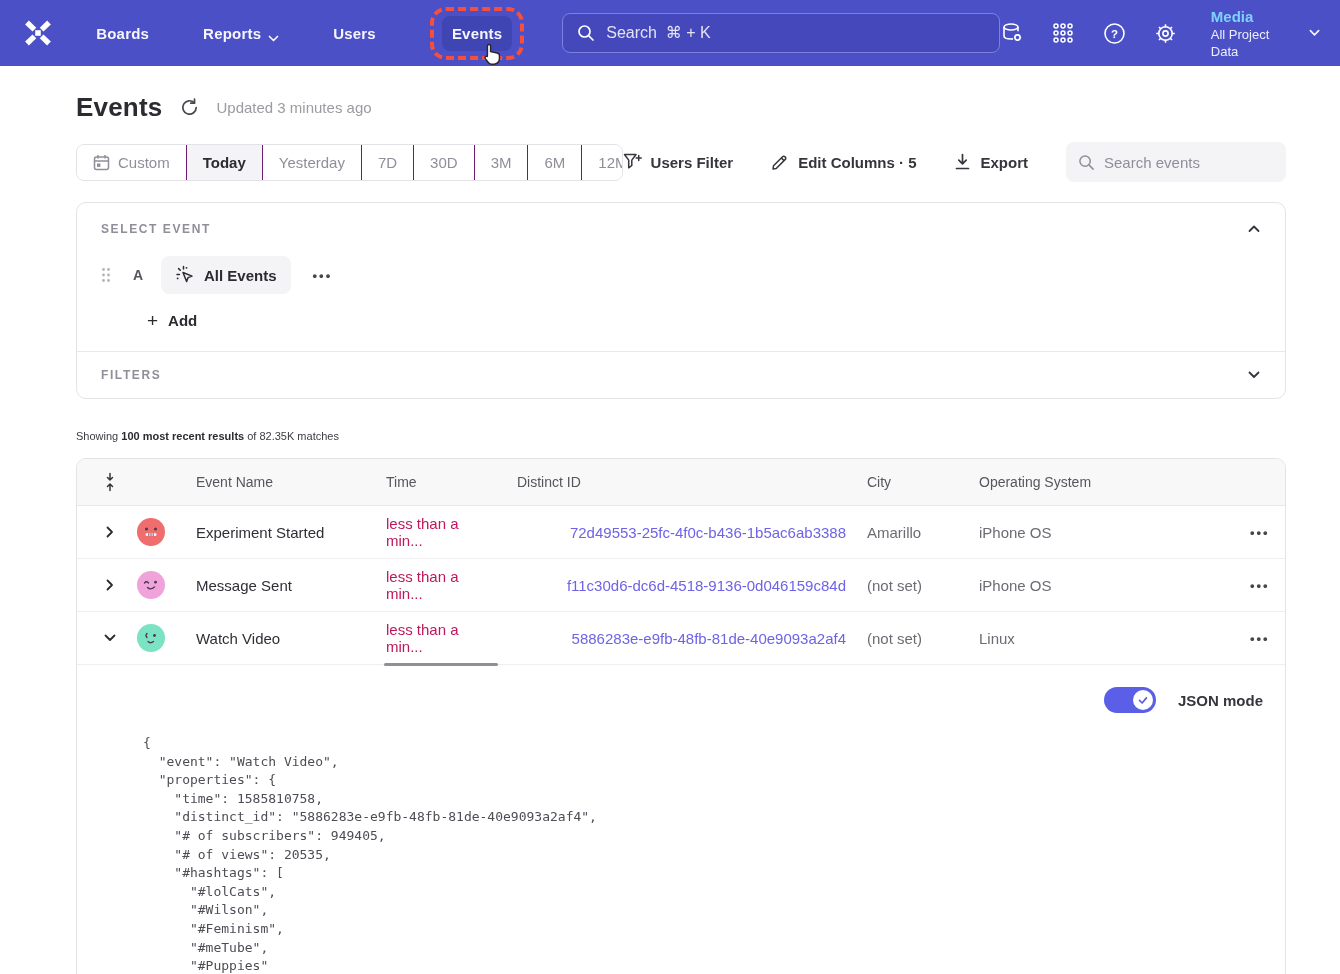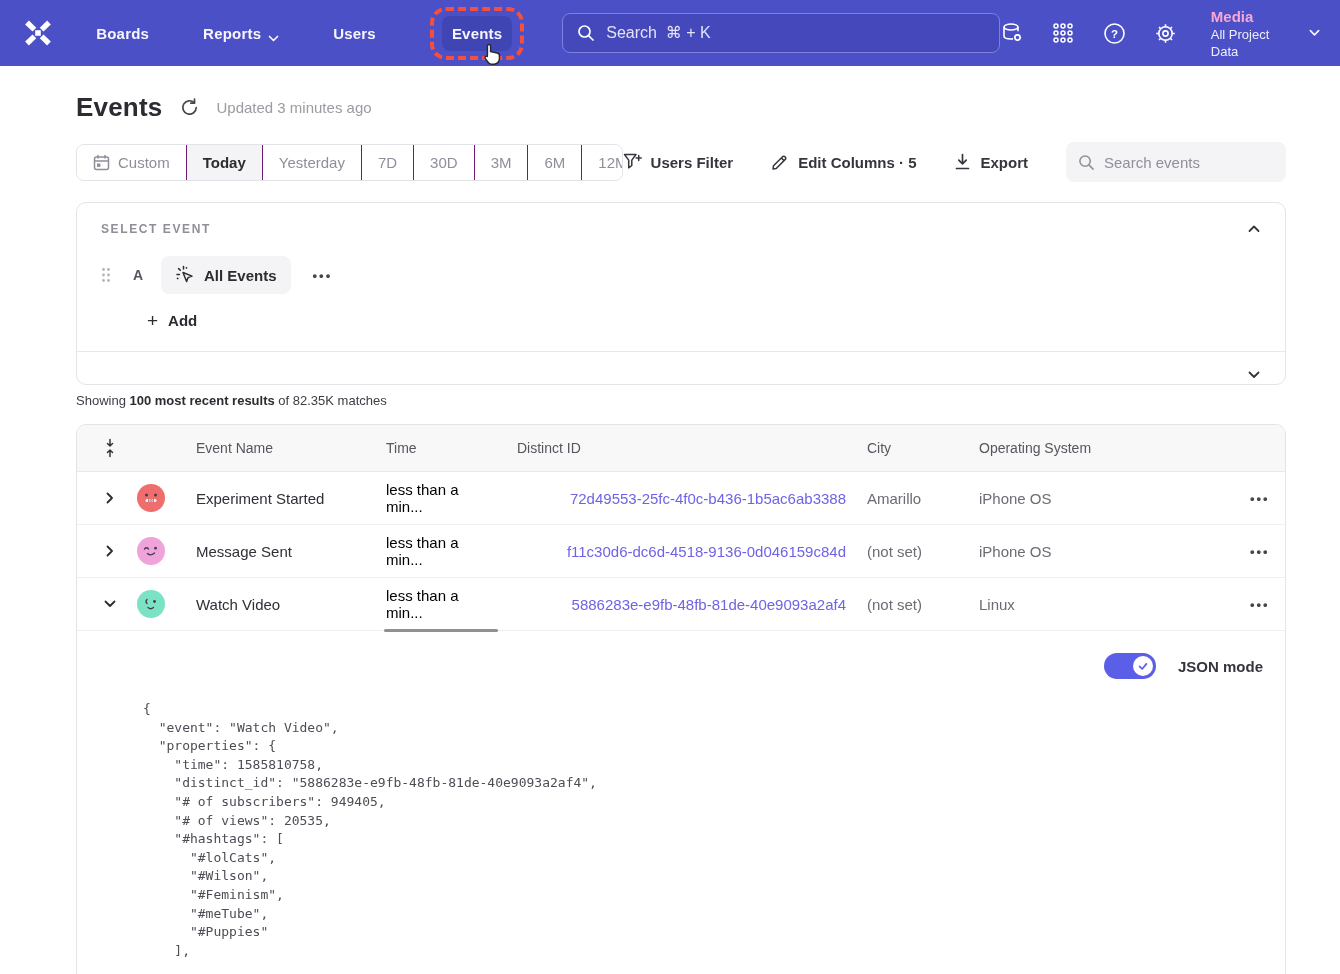--- a/index.html
+++ b/index.html
@@ -17,21 +17,21 @@
   .events-wrap { position:relative; border:4px dashed #f4503c; border-radius:16px; padding:5px 8px; margin-left:10px; }
   .cursor-overlay { position:absolute; left:55%; top:32px; z-index:5; }
   .nav-search { margin-left:38px; width:458px; height:40px; background:#4448bb; border:1px solid #7d81dd;
     border-radius:8px; display:flex; align-items:center; padding:0 14px; gap:11px; }
   .nav-search input { flex:1; background:transparent; border:none; outline:none; color:#e5e5e5; font-size:16px;
     font-family:"Liberation Sans","DejaVu Sans",sans-serif; }
   .nav-search input::placeholder { color:rgba(255,255,255,.85); }
   .nav-right { margin-left:auto; display:flex; align-items:center; gap:27px; }
   .nav-icon-btn { width:26px; height:26px; display:flex; align-items:center; justify-content:center; cursor:pointer; }
   .project-block { margin-left:6px; display:flex; align-items:center; gap:16px; cursor:pointer; }
-  .project-name { color:#f9a8d4; font-size:15px; font-weight:700; line-height:19px; }
+  .project-name { color:#7dd3fc; font-size:15px; font-weight:700; line-height:19px; }
   .project-scope { color:rgba(255,255,255,.9); font-size:13px; line-height:17px; }
 
   
   .page { padding:26px 54px 0 76px; }
   .title-row { display:flex; align-items:center; gap:16px; }
   .page-title { font-size:26px; font-weight:700; color:#2b2b31; letter-spacing:.2px; }
   .refresh-btn { width:22px; height:22px; display:flex; align-items:center; justify-content:center; cursor:pointer; }
   .updated { color:#9b9ba2; font-size:15px; }
 
   .controls-row { margin-top:19px; display:flex; align-items:center; }
@@ -57,33 +57,33 @@
   .step-letter { font-size:14px; font-weight:600; color:#55565e; width:14px; text-align:center; }
   .event-chip { display:flex; align-items:center; gap:9px; background:#f4f4f6; border-radius:8px; padding:9px 14px;
     font-size:15px; font-weight:700; color:#2b2b31; cursor:pointer; }
   .more-dots { font-size:13px; font-weight:700; letter-spacing:2px; color:#46474e; cursor:pointer; padding:4px 6px; }
   .add-row { margin-top:17px; margin-left:46px; display:flex; align-items:center; gap:10px;
     font-size:15px; font-weight:600; color:#2b2b31; cursor:pointer; width:max-content; }
   .plus-glyph { font-size:19px; font-weight:400; color:#2b2b31; line-height:1; }
   .qc-filters { border-top:1px solid #e8e8ec; padding:16px 24px; position:relative; cursor:pointer; }
   .filters-chevron { position:absolute; right:20px; top:12px; width:22px; height:22px; display:flex; align-items:center; justify-content:center; }
 
-  .results-line { margin-top:8px; font-size:13px; color:#3c3d44; }
+  .results-line { margin-top:31px; font-size:11px; color:#3c3d44; }
   .results-line b { color:#2b2b31; }
 
   
   .table-card { margin-top:16px; overflow:hidden; position:relative; }
   .tgrid { display:grid; grid-template-columns:34px 48px 190px 131px 350px 112px 190px 1fr; align-items:center; padding-left:16px; }
   .thead { height:47px; background:#f8f8f9; border-bottom:1px solid #e8e8ec; }
   .th { font-size:14px; color:#55565e; padding-left:21px; }
   .trow { height:53px; border-bottom:1px solid #efeff2; cursor:pointer; background:#fff; }
   .trow:last-of-type { border-bottom:1px solid #efeff2; }
   .cell { padding-left:21px; font-size:15px; }
   .c-event { color:#2f3037; }
-  .c-time { color:#000000; }
+  .c-time { color:#be185d; }
   .c-link { color:#6e63e6; cursor:pointer; white-space:nowrap;text-align:right; }
   .c-dim { color:#6b6c74; }
   .expander { justify-self:center; display:flex; align-items:center; justify-content:center; width:24px; height:24px; cursor:pointer; }
   .avatar { justify-self:center; width:28px; height:28px; border-radius:50%; display:flex; align-items:center; justify-content:center; }
   .row-menu { justify-self:start; margin-left:96px; }
   .sort-btn { justify-self:center; width:22px; height:26px; display:flex; align-items:center; justify-content:center; cursor:pointer; }
 
   .hscroll-thumb { position:absolute; left:307px; top:204px; width:114px; height:3px; background:#8f9096; border-radius:2px; }
 
   
@@ -323,20 +323,21 @@
           <div class="more-dots">•••</div>
         </div>
 
         <div class="add-row">
           <span class="plus-glyph">+</span>
           <span>Add</span>
         </div>
       </div>
 
       <div class="qc-filters">
+        <div class="section-label">FILTERS</div>
         <div class="filters-chevron">
           <svg width="12" height="8" viewBox="0 0 12 8">
             <polyline points="1.5,1.5 6,6 10.5,1.5" fill="none" stroke="#35363d" stroke-width="1.8" stroke-linecap="round" stroke-linejoin="round"></polyline>
           </svg>
         </div>
       </div>
     </div>
 
     <div class="results-line"><span>Showing </span><b>100 most recent results</b><span> of 82.35K matches</span></div>
 

